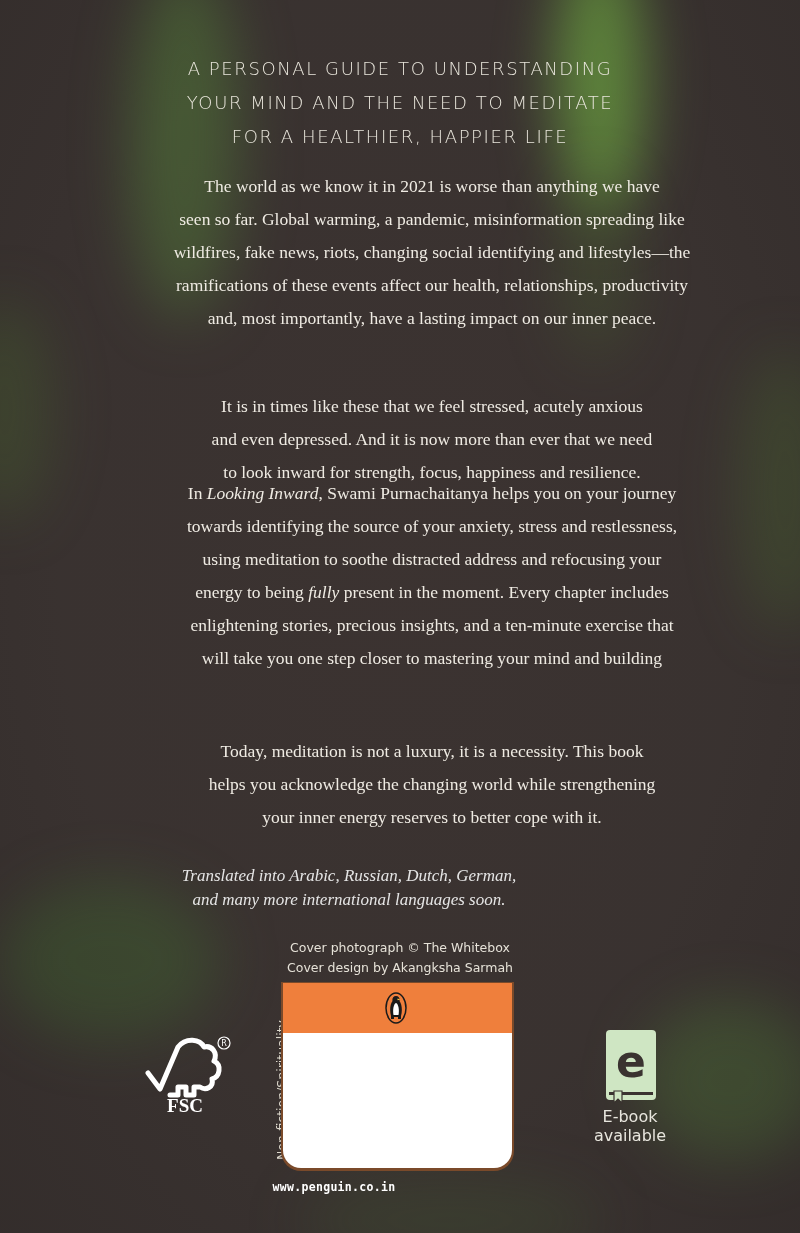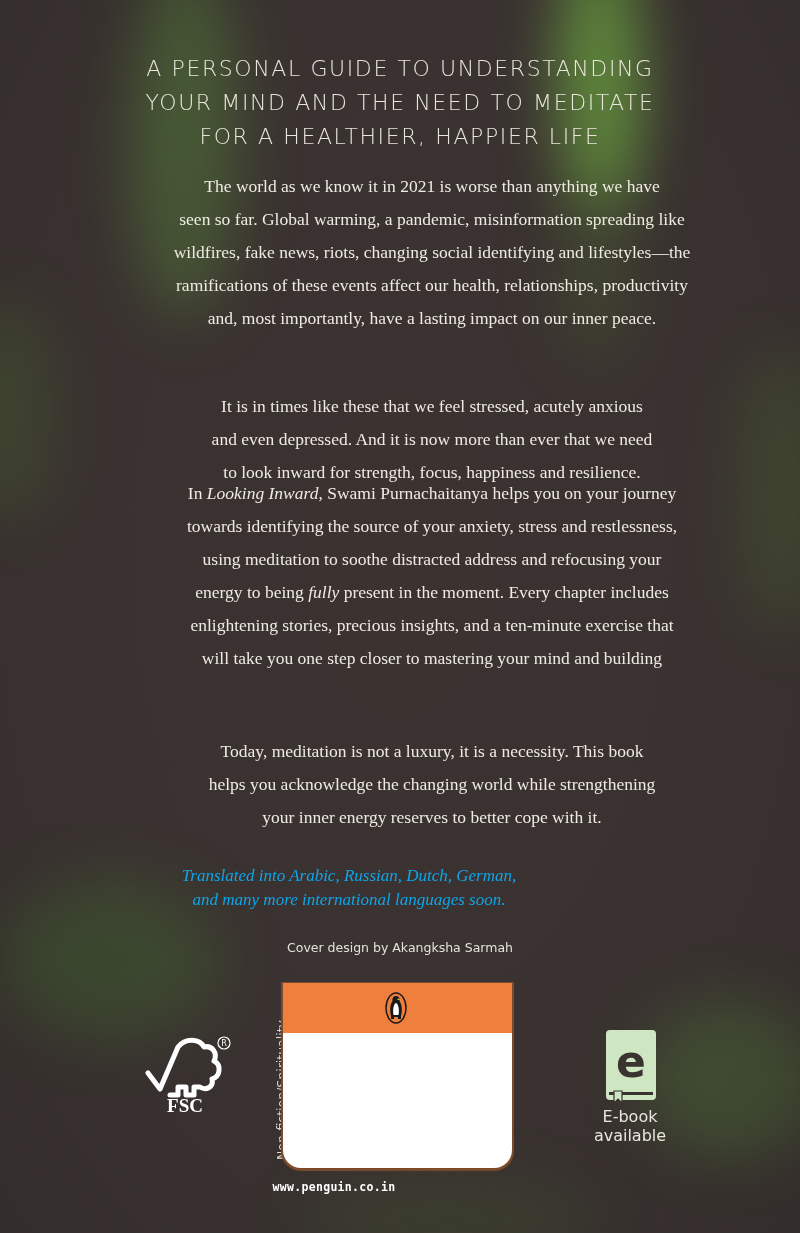--- a/index.html
+++ b/index.html
@@ -18,35 +18,35 @@
     .b6 { left: 0px; top: 880px; width: 220px; height: 160px; background: rgba(70,130,50,0.35); }
     .b7 { left: 640px; top: 1000px; width: 180px; height: 160px; background: rgba(90,150,60,0.35); }
     .b8 { left: 300px; top: 1180px; width: 300px; height: 80px; background: rgba(70,110,50,0.25); }
     .vignette { position: absolute; inset: 0; background: radial-gradient(ellipse at 50% 45%, rgba(60,50,48,0.55) 0%, rgba(50,42,40,0.2) 60%, rgba(30,25,24,0.25) 100%); }
 
     .content { position: relative; z-index: 1; }
     .headline {
       position: absolute; top: 52px; left: 0; width: 800px;
       text-align: center; color: #e9e6dc;
       font-family: "DejaVu Sans", sans-serif; font-weight: 300;
-      font-size: 22px; letter-spacing: 1.6px; line-height: 34px;
+      font-size: 18px; letter-spacing: 1.6px; line-height: 34px;
     }
     .headline div { white-space: nowrap; }
     .para {
       position: absolute; left: 0; width: 800px; text-align: center;
       color: #efebe3; font-size: 17.5px; line-height: 33px; padding-left: 32px;
     }
     .para div { white-space: nowrap; }
     .p1 { top: 170px; }
     .p2 { top: 346px; margin-top: 44px; }
     .p3 { top: 477px; }
     .p4 { top: 735px; }
     .translated {
       position: absolute; top: 864px; left: 0; width: 698px; text-align: center;
-      color: #0ea5e9; font-style: italic; font-size: 17px; line-height: 24px;
+      color: #e5e5e5; font-style: italic; font-size: 17px; line-height: 24px;
     }
     .credits {
       position: absolute; top: 938px; left: 0; width: 800px; text-align: center;
       color: #e6e2d8; font-family: "DejaVu Sans", sans-serif; font-size: 12.5px; line-height: 20px;
     }
     .genre {
       position: absolute; left: 274px; top: 1160px;
       transform-origin: 0 0; transform: rotate(-90deg);
       color: #ddd8cc; font-family: "DejaVu Sans", sans-serif; font-size: 12.5px;
       white-space: nowrap; width: 180px; text-align: left;
@@ -128,20 +128,21 @@
     <div>helps you acknowledge the changing world while strengthening</div>
     <div>your inner energy reserves to better cope with it.</div>
   </div>
 
   <div class="translated">
     <div>Translated into Arabic, Russian, Dutch, German,</div>
     <div>and many more international languages soon.</div>
   </div>
 
   <div class="credits">
+    <div>Cover photograph © The Whitebox</div>
     <div>Cover design by Akangksha Sarmah</div>
   </div>
 
   <div class="genre">Non-fiction/Spirituality</div>
 
   <div class="penguin-box">
     <div class="penguin-band">
       <svg class="penguin-logo" viewBox="0 0 22 32">
         <ellipse cx="11" cy="16" rx="10" ry="15" fill="#ef7f3c" stroke="#1a1a1a" stroke-width="1.5"></ellipse>
         <path d="M11 4 C8 4 7 7 7.5 9 C5 12 4.5 19 6 24 L6 27 L9 27 L9 25 L13 25 L13 27 L16 27 L16 24 C17.5 19 17 12 14.5 9 C15 7 14 4 11 4 Z" fill="#1a1a1a"></path>

